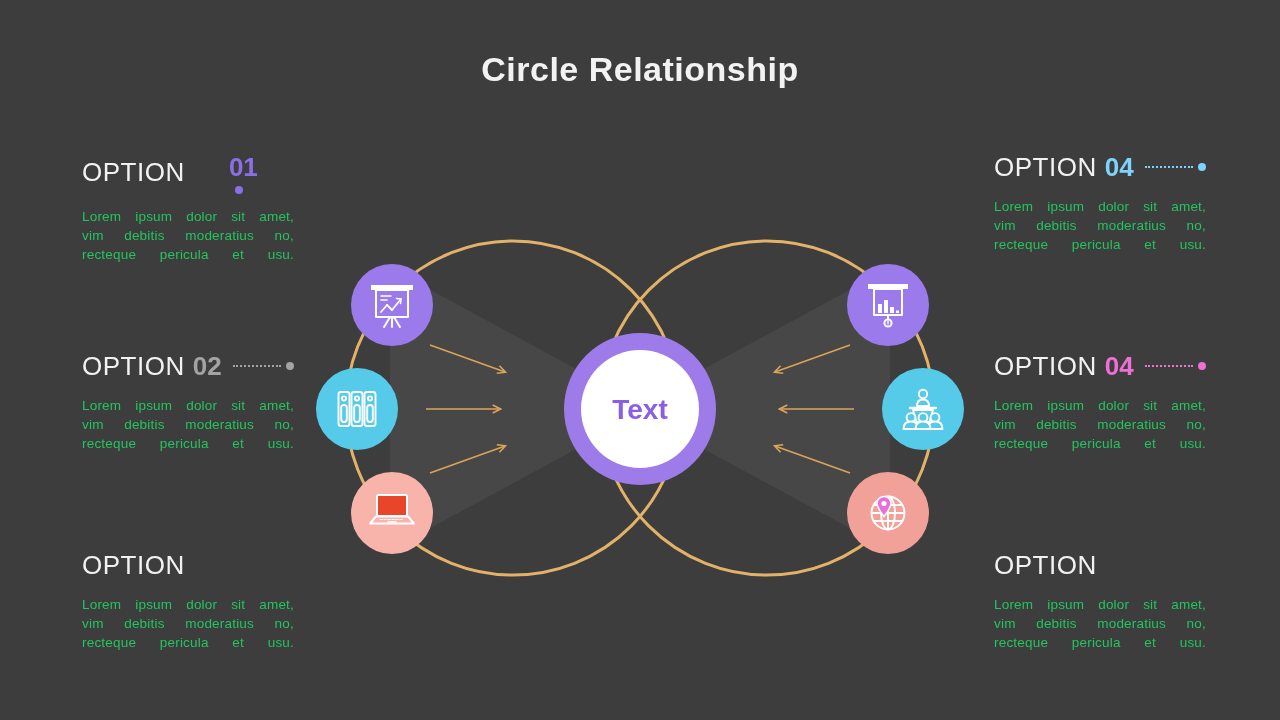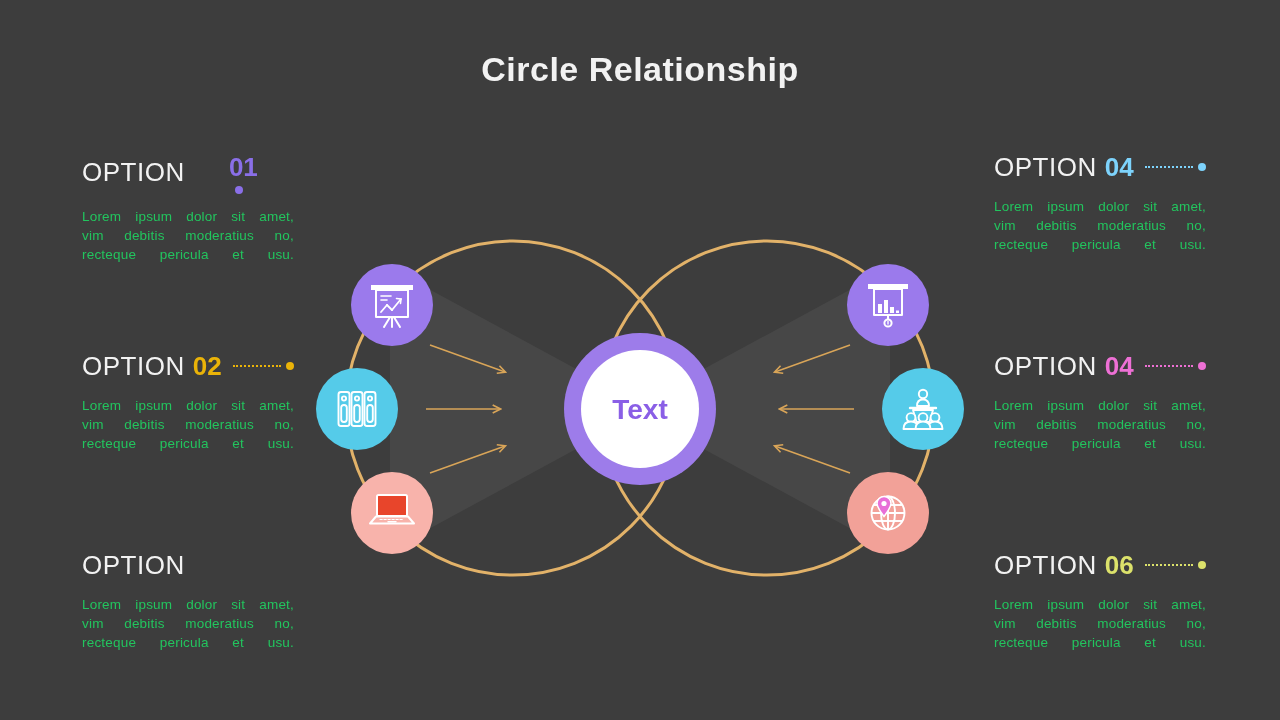--- a/index.html
+++ b/index.html
@@ -168,21 +168,21 @@
     <div class="opt-body">
       <div class="bline">Lorem ipsum dolor sit amet,</div>
       <div class="bline">vim debitis moderatius no,</div>
       <div class="bline">recteque pericula et usu.</div>
     </div>
   </div>
 
   <div class="option opt-left row2">
     <div class="opt-label">
       <span class="opt-prefix">OPTION</span>
-      <span class="num-group" style="color: #eab308;">
+      <span class="num-group" style="color: #a3a3a3;">
         <span class="opt-num">02</span>
         <span class="leader"></span>
         <span class="leader-dot"></span>
       </span>
     </div>
     <div class="opt-body">
       <div class="bline">Lorem ipsum dolor sit amet,</div>
       <div class="bline">vim debitis moderatius no,</div>
       <div class="bline">recteque pericula et usu.</div>
     </div>
@@ -227,25 +227,20 @@
     <div class="opt-body">
       <div class="bline">Lorem ipsum dolor sit amet,</div>
       <div class="bline">vim debitis moderatius no,</div>
       <div class="bline">recteque pericula et usu.</div>
     </div>
   </div>
 
   <div class="option opt-right row3">
     <div class="opt-label">
       <span class="opt-prefix">OPTION</span>
-      <span class="num-group" style="color: rgb(220, 226, 107);">
-        <span class="opt-num">06</span>
-        <span class="leader"></span>
-        <span class="leader-dot"></span>
-      </span>
     </div>
     <div class="opt-body">
       <div class="bline">Lorem ipsum dolor sit amet,</div>
       <div class="bline">vim debitis moderatius no,</div>
       <div class="bline">recteque pericula et usu.</div>
     </div>
   </div>
 
 </div>
 

